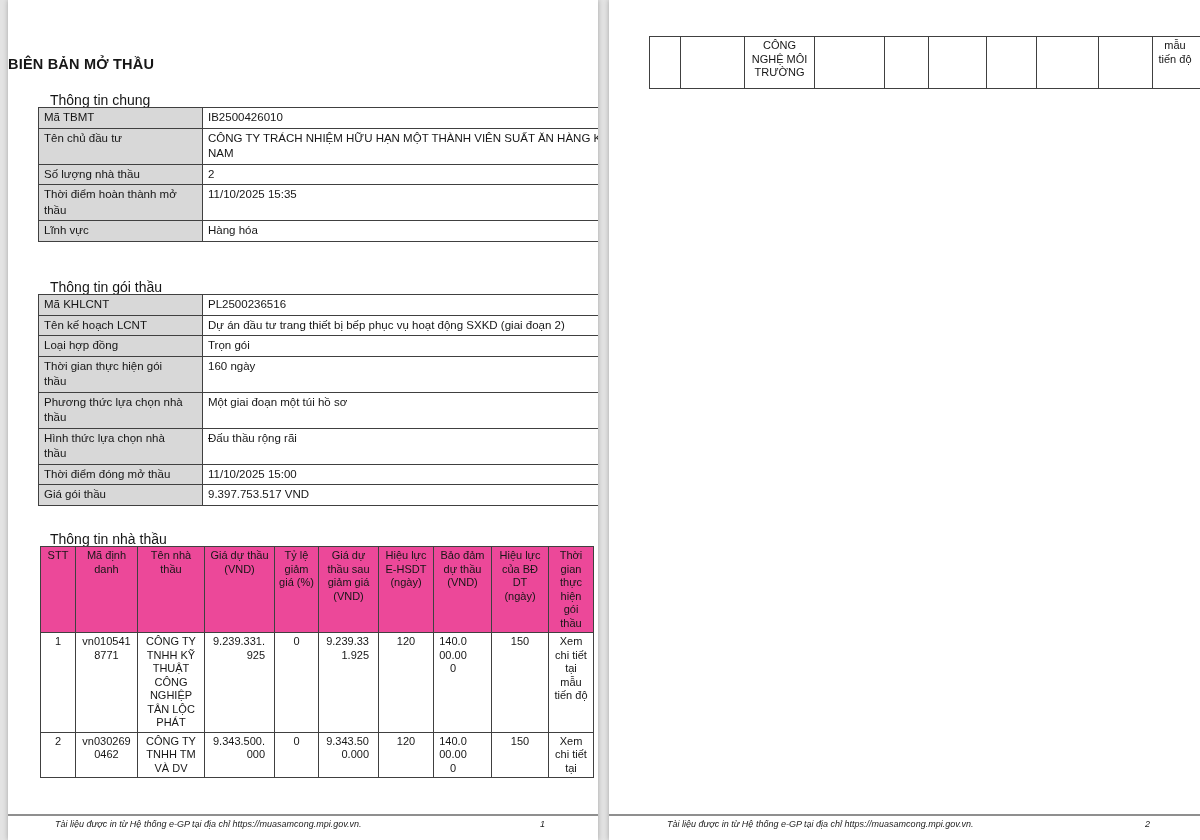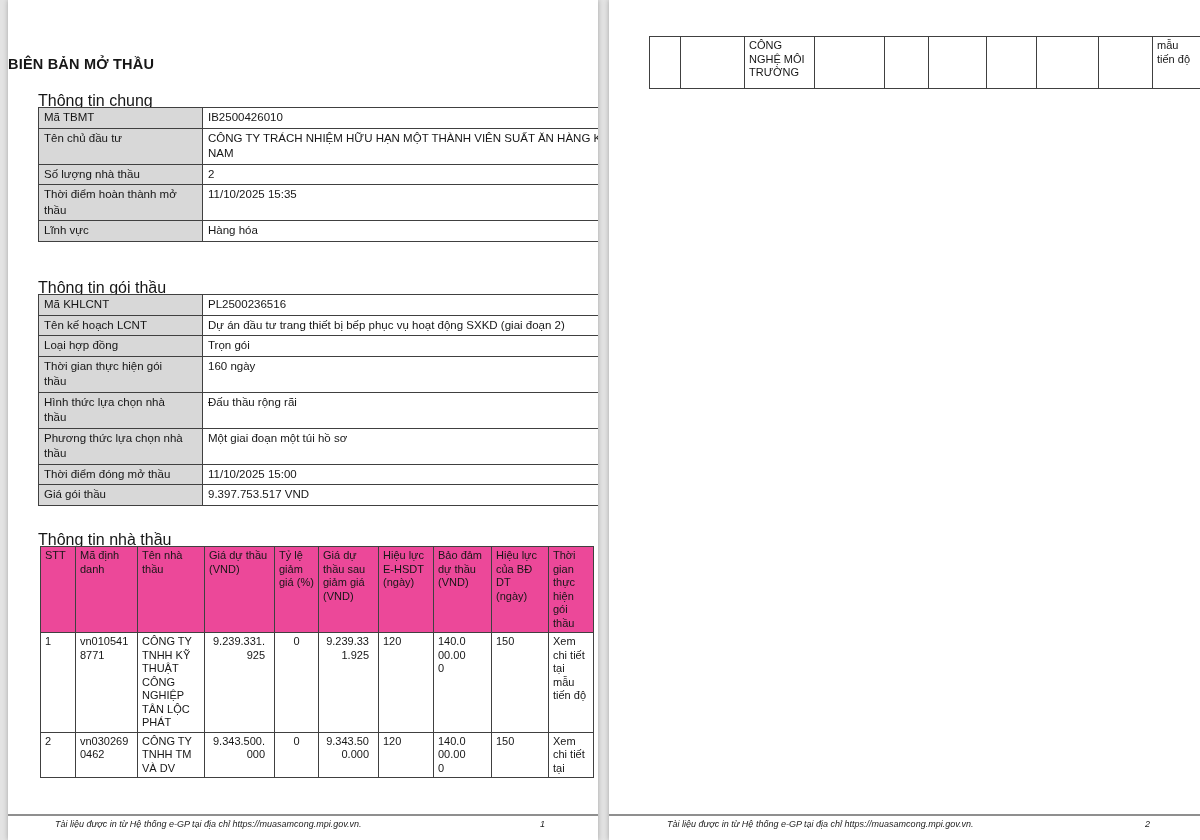--- a/index.html
+++ b/index.html
@@ -7,33 +7,33 @@
        background:#e3e3e3;font-family:"Liberation Sans",sans-serif;color:#161616;
        -webkit-font-smoothing:antialiased}
   .page{position:absolute;top:0;height:840px;background:#fff;
         box-shadow:0 0 5px rgba(0,0,0,.28);overflow:hidden}
   #page-1{left:8px;width:590px}
   #page-2{left:609px;width:591px}
   .page>*{position:absolute}
 
   .doc-title{top:56px;left:0;width:100%;text-align:left;
              font-size:14.5px;font-weight:bold;letter-spacing:.2px}
-  .sec-head{left:30px;font-size:16px}
+  .sec-head{left:42px;font-size:14px}
 
   table{border-collapse:collapse}
 
   
   .info-table{left:30px;width:636px;font-size:11.5px;line-height:15.5px;table-layout:fixed}
   .info-table th,.info-table td{border:1px solid #404040;vertical-align:top;
         text-align:left;padding:2px 5px;font-weight:normal;overflow-wrap:break-word}
   .info-table th{width:142px;background:#d8d8d8;padding-right:16px}
 
   
   .bid-table{font-size:11px;line-height:13.5px;table-layout:fixed}
-  .bid-table th,.bid-table td{border:1px solid #404040;vertical-align:top;text-align:left;
+  .bid-table th,.bid-table td{border:1px solid #404040;vertical-align:top;text-align:center;
         padding:2px 4px;overflow-wrap:anywhere;word-break:break-word;font-weight:normal}
   .bid-table th{background:#ec4899}
   #bidders-table{top:546px;left:32px;width:553px}
   .bid-table td:nth-child(4),.bid-table td:nth-child(6){
         text-align:right;padding-left:3px;padding-right:9px}
   .bid-table td:nth-child(5){text-align:center}
   .bid-table td:nth-child(8){padding-right:23px}
   #bidders-cont-table{top:36px;left:40px;width:553px}
   #bidders-cont-table td{height:47px}
   #bidders-cont-table td:nth-child(10){padding-right:9px}
@@ -89,26 +89,26 @@
       </tr>
       <tr>
         <th>Loại hợp đồng</th>
         <td>Trọn gói</td>
       </tr>
       <tr>
         <th>Thời gian thực hiện gói thầu</th>
         <td>160 ngày</td>
       </tr>
       <tr>
+        <th>Phương thức lựa chọn nhà thầu</th>
+        <td>Một giai đoạn một túi hồ sơ</td>
+      </tr>
+      <tr>
         <th>Hình thức lựa chọn nhà thầu</th>
         <td>Đấu thầu rộng rãi</td>
-      </tr>
-      <tr>
-        <th>Phương thức lựa chọn nhà thầu</th>
-        <td>Một giai đoạn một túi hồ sơ</td>
       </tr>
       <tr>
         <th>Thời điểm đóng mở thầu</th>
         <td>11/10/2025 15:00</td>
       </tr>
       <tr>
         <th>Giá gói thầu</th>
         <td>9.397.753.517 VND</td>
       </tr>
     </tbody>

